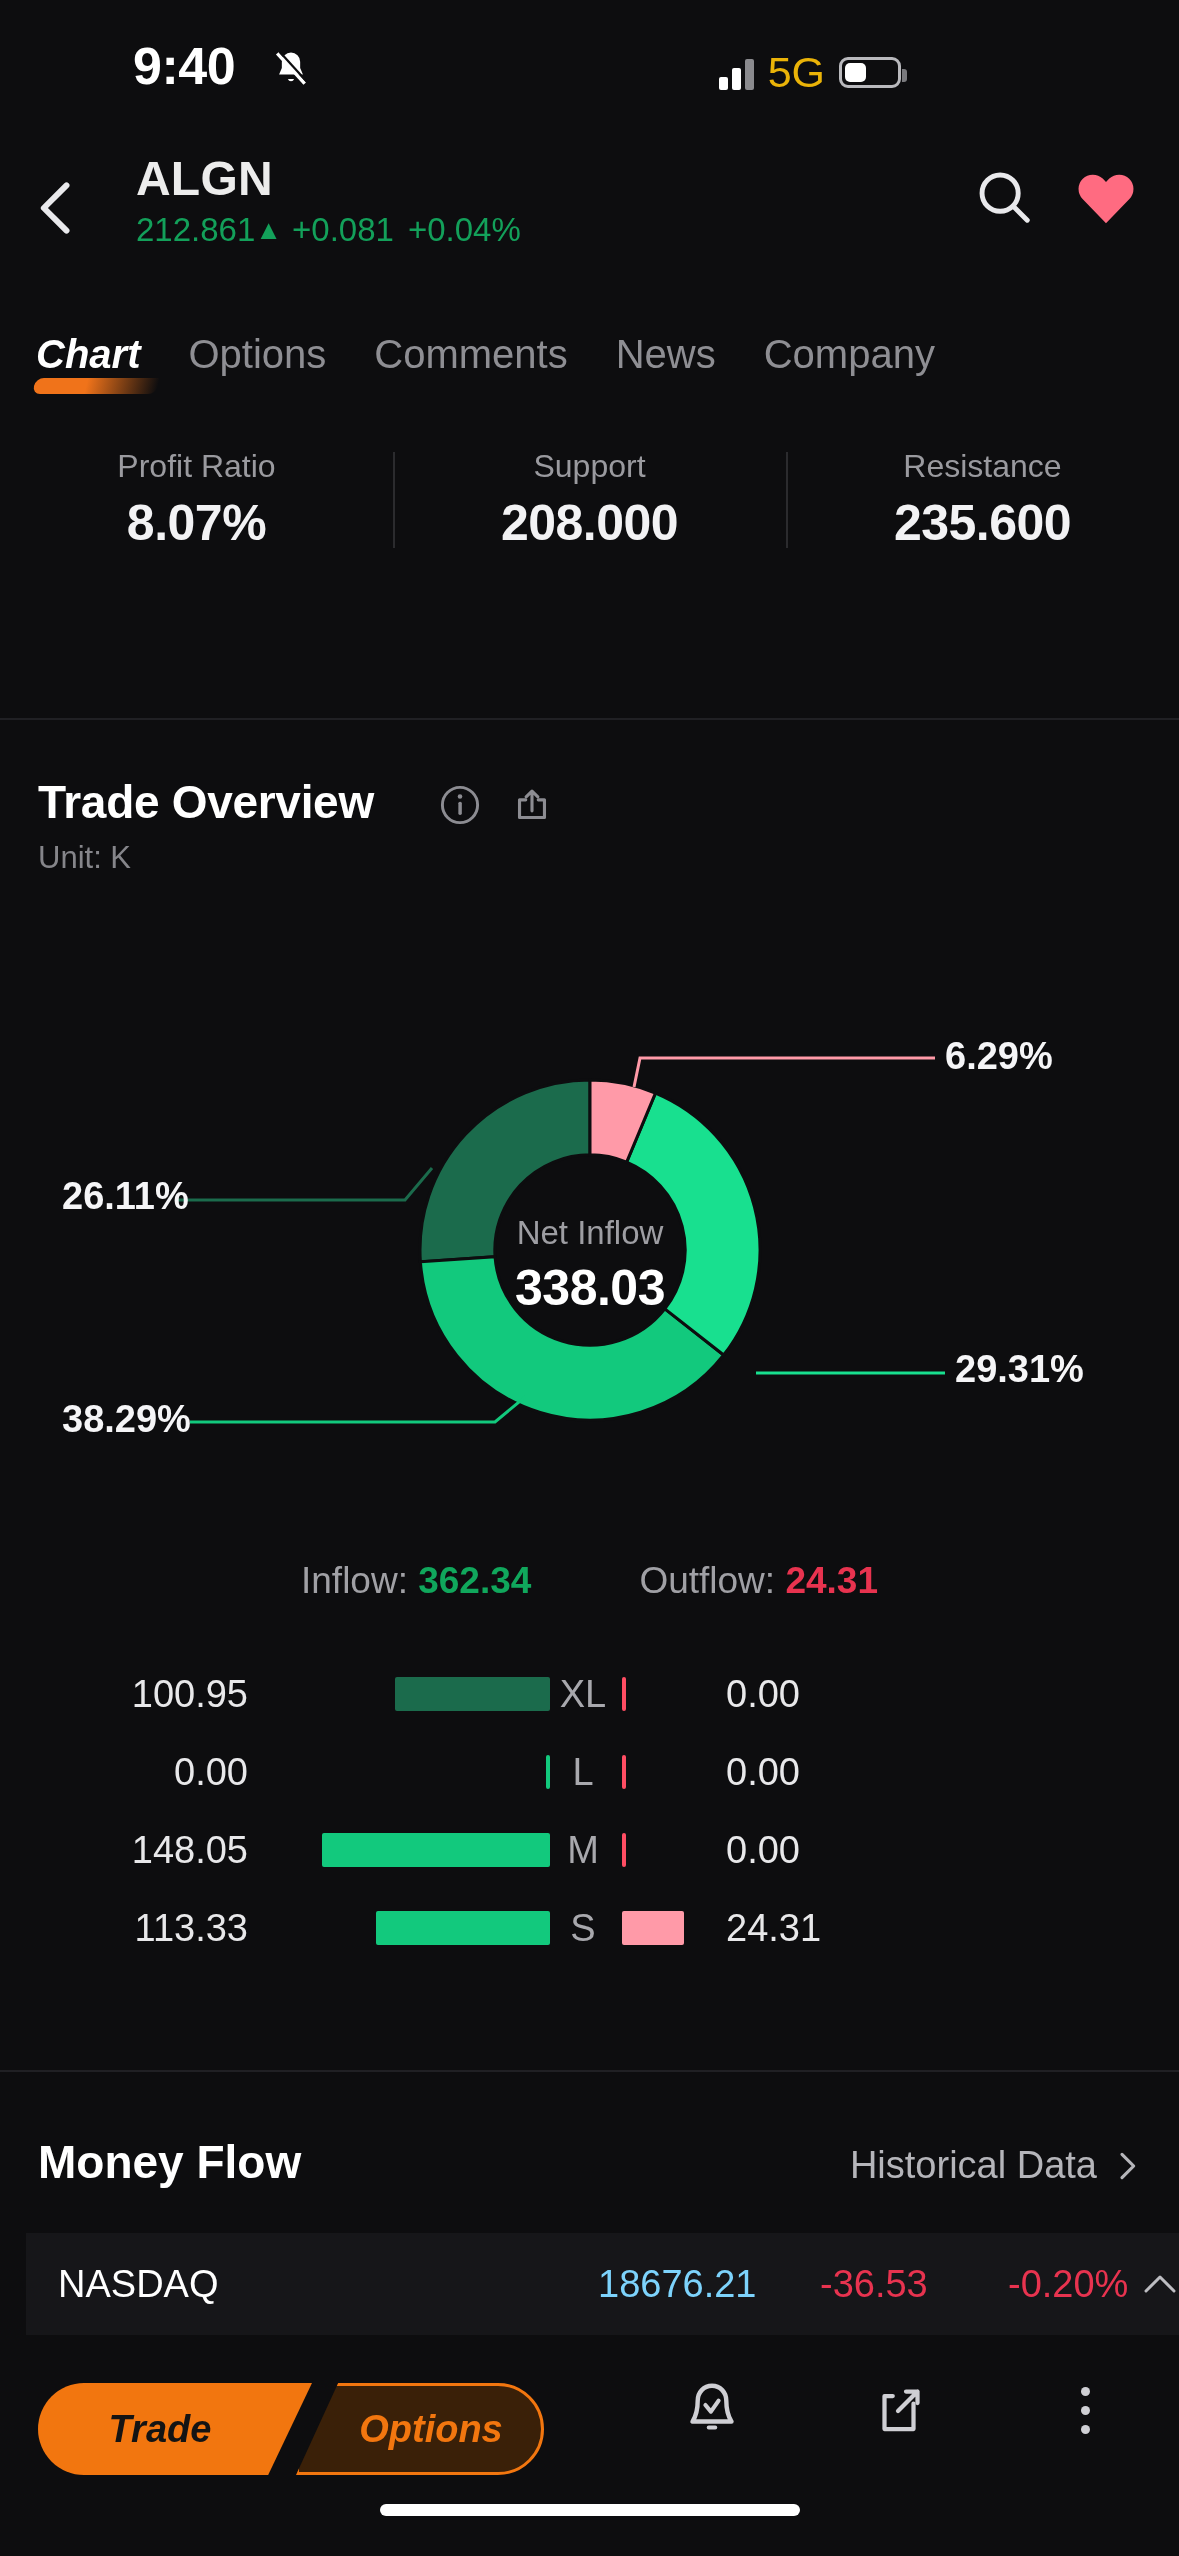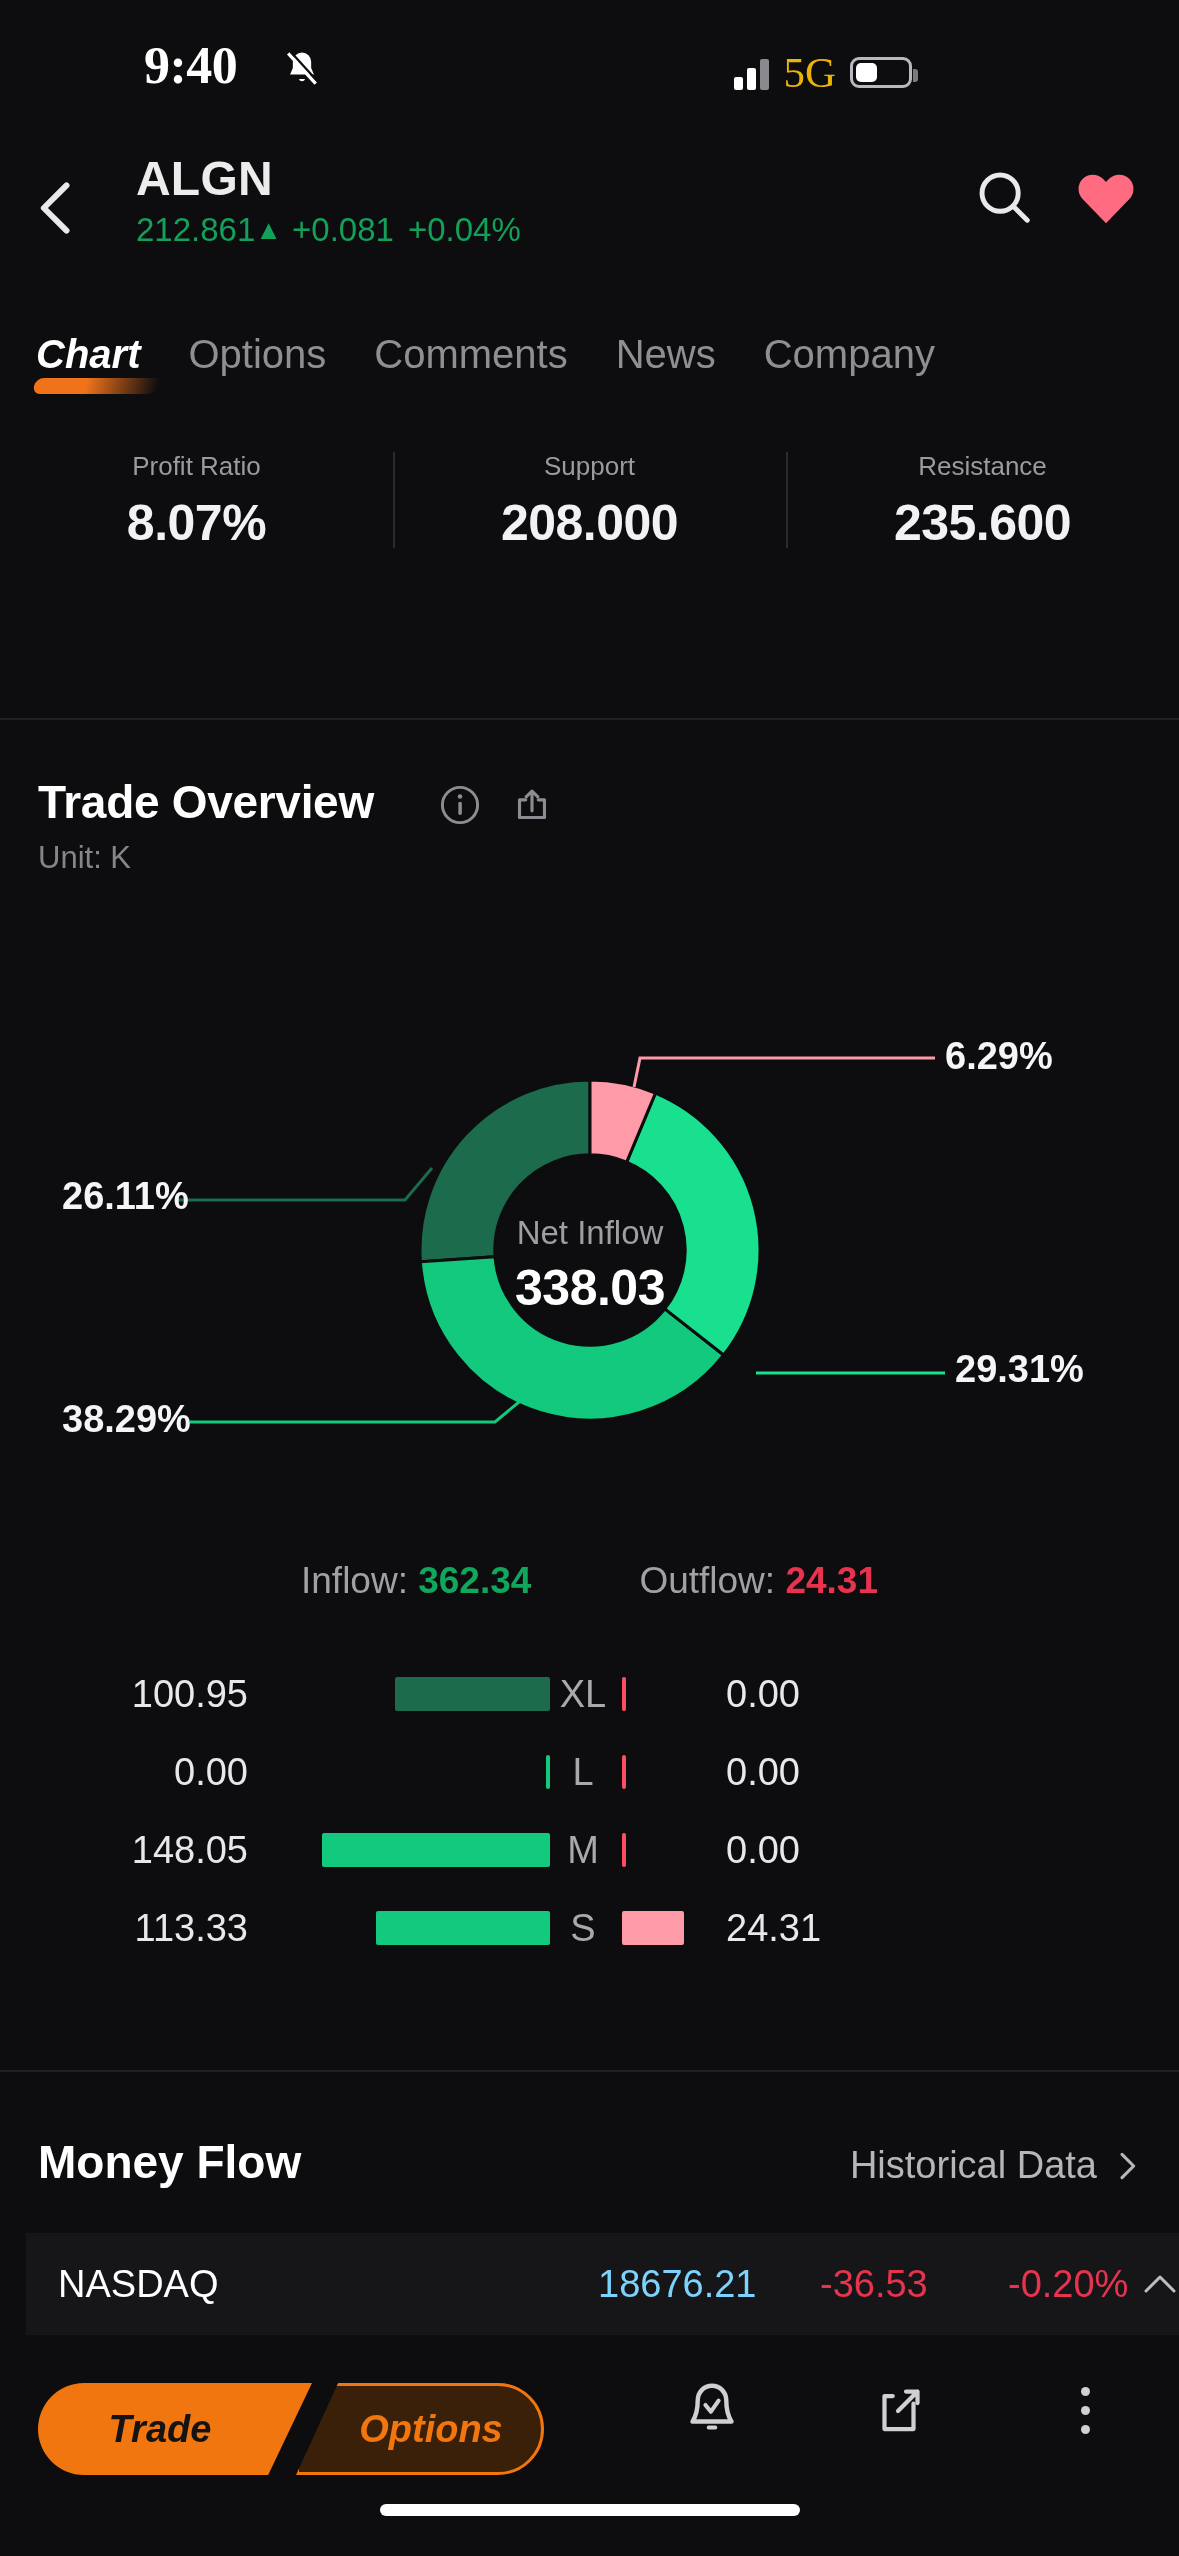--- a/index.html
+++ b/index.html
@@ -6,21 +6,21 @@
   html, body {
     width:1179px; height:2556px;
     background:#000000;
     font-family:"Liberation Sans", sans-serif;
     -webkit-font-smoothing:antialiased;
     overflow:hidden;
   }
   .phone { position:relative; width:1179px; height:2556px; background:#0d0d0f; }
 
   
-  .statusbar { position:absolute; top:0; left:15px; width:943px; height:130px;font-family:Liberation Serif, serif; }
+  .statusbar { position:absolute; top:0; left:4px; width:943px; height:130px; }
   .sb-time {
     position:absolute; left:129px; top:36px;
     font-size:52px; font-weight:600; color:#ffffff; letter-spacing:-0.5px;
   }
   .sb-bell { position:absolute; left:265px; top:47px; width:44px; height:44px; }
   .sb-right { position:absolute; right:46px; top:48px; display:flex; align-items:center; gap:14px; }
   .sig { display:flex; align-items:flex-end; gap:4px; height:34px; }
   .sig i { display:block; width:9px; background:#ffffff; border-radius:2px; }
   .sig i:nth-child(1){ height:13px; background:#ffffff;}
   .sig i:nth-child(2){ height:22px; background:#ffffff;}
@@ -49,21 +49,21 @@
     position:absolute; left:12px; bottom:-17px; width:124px; height:16px;
     background:linear-gradient(90deg,#f0731a 0%,#f0731a 42%,rgba(240,115,26,0) 100%);
     border-radius:9px 2px 9px 9px;
     transform:skewX(-14deg);
   }
 
   
   .stats { position:absolute; top:440px; left:0; width:1179px; height:140px; display:flex; }
   .stat { flex:1; position:relative; text-align:center; }
   .stat + .stat::before { content:""; position:absolute; left:0; top:12px; width:2px; height:96px; background:#2b2b2e; }
-  .stat .lab { font-size:26px; color:#9a9a9f; line-height:52px; }
+  .stat .lab { font-size:32px; color:#9a9a9f; line-height:52px; }
   .stat .val { font-size:50px; color:#f2f2f4; font-weight:600; line-height:62px; letter-spacing:-0.5px; }
 
   .divider { position:absolute; left:0; width:1179px; height:2px; background:#202024; }
 
   
   .sec-title { position:absolute; left:38px; font-size:46px; font-weight:700; color:#ffffff; letter-spacing:-0.3px; }
   .ti-icons { position:absolute; display:flex; align-items:center; gap:28px; }
   .unit { position:absolute; left:38px; font-size:31px; color:#85858a; }
 
   

